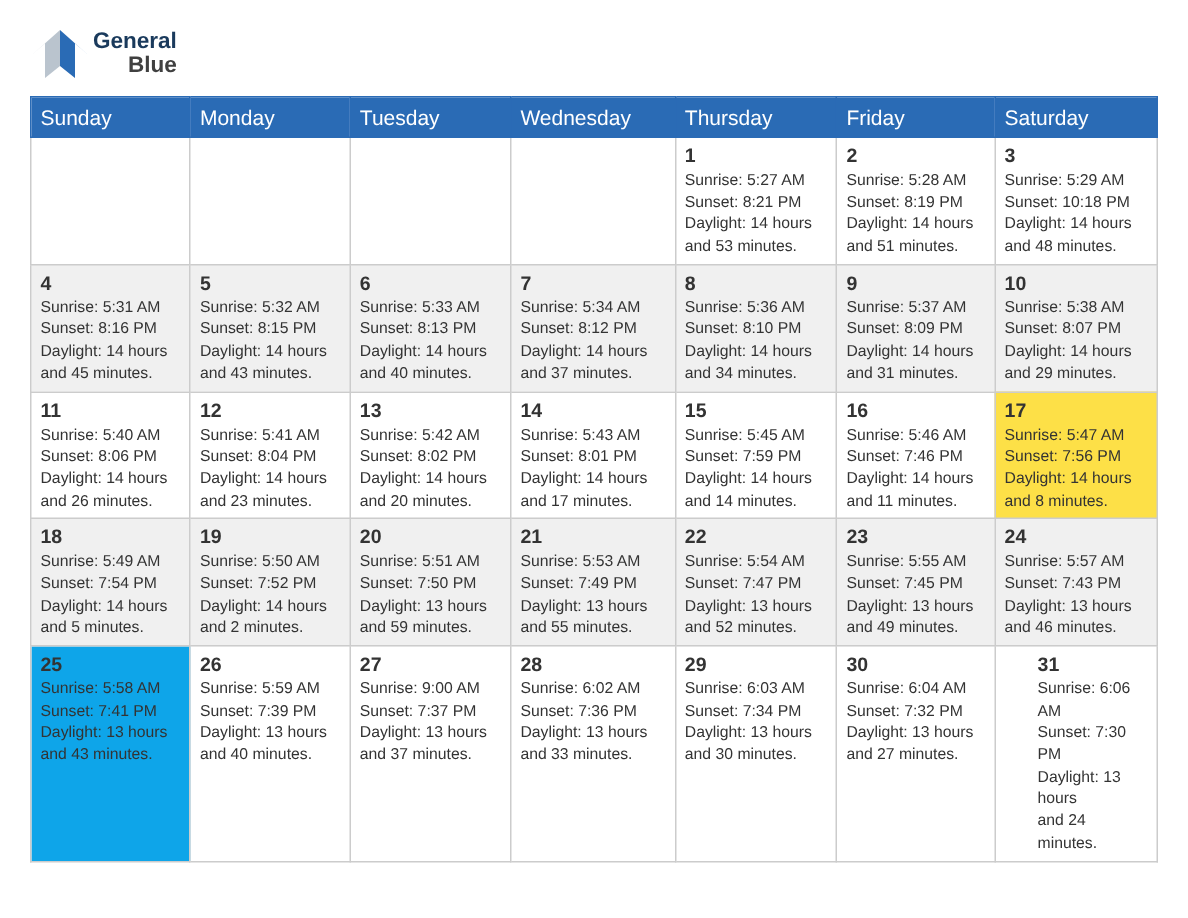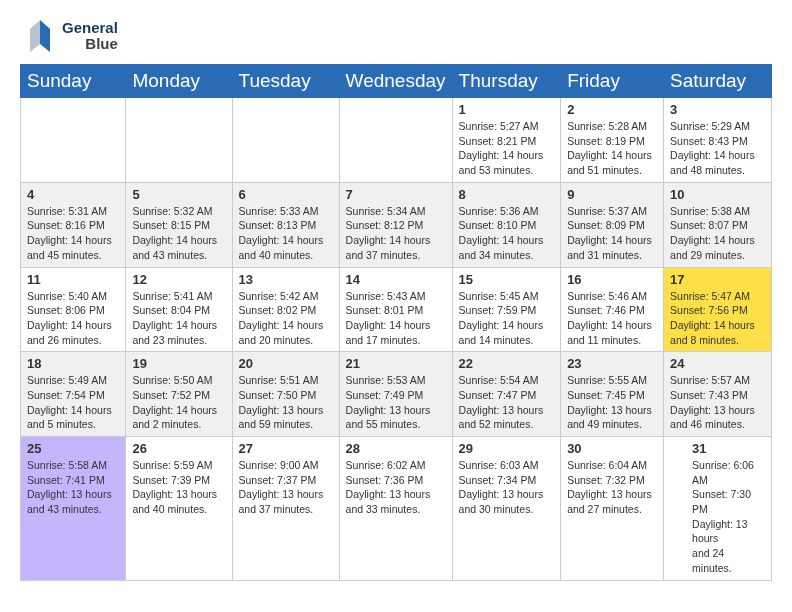--- a/index.html
+++ b/index.html
@@ -41,21 +41,21 @@
     .calendar {
       width: 100%;
       border-collapse: collapse;
       font-size: 11px;
     }
     .calendar th {
       background-color: #2a6bb5;
       color: #fff;
       text-align: left;
       padding: 5px 6px;
-      font-size: 19px;
+      font-size: 14px;
       font-weight: normal;
       border: 1px solid #2a6bb5;
     }
     .calendar td {
       border: 1px solid #ccc;
       vertical-align: top;
       padding: 4px 6px;
       width: 113px;
       min-height: 70px;
       background: #fff;
@@ -130,21 +130,21 @@
           <td style="background: rgb(255, 255, 255);">
             <span class="day-number">1</span>
             <div class="day-info"><span>Sunrise: 5:27 AM</span><br><span>Sunset: 8:21 PM</span><br><span>Daylight: 14 hours</span><br><span>and 53 minutes.</span><br></div>
           </td>
           <td style="background: rgb(255, 255, 255);">
             <span class="day-number">2</span>
             <div class="day-info"><span>Sunrise: 5:28 AM</span><br><span>Sunset: 8:19 PM</span><br><span>Daylight: 14 hours</span><br><span>and 51 minutes.</span><br></div>
           </td>
           <td style="background: rgb(255, 255, 255);">
             <span class="day-number">3</span>
-            <div class="day-info"><span>Sunrise: 5:29 AM</span><br><span>Sunset: 8:43 PM</span><br><span>Daylight: 14 hours</span><br><span>and 48 minutes.</span><br></div>
+            <div class="day-info"><span>Sunrise: 5:29 AM</span><br><span>Sunset: 10:18 PM</span><br><span>Daylight: 14 hours</span><br><span>and 48 minutes.</span><br></div>
           </td>
         </tr>
         <tr class="row-even">
           <td style="background: rgb(240, 240, 240);">
             <span class="day-number">4</span>
             <div class="day-info"><span>Sunrise: 5:31 AM</span><br><span>Sunset: 8:16 PM</span><br><span>Daylight: 14 hours</span><br><span>and 45 minutes.</span><br></div>
           </td>
           <td style="background: rgb(240, 240, 240);">
             <span class="day-number">5</span>
             <div class="day-info"><span>Sunrise: 5:32 AM</span><br><span>Sunset: 8:15 PM</span><br><span>Daylight: 14 hours</span><br><span>and 43 minutes.</span><br></div>
@@ -224,21 +224,21 @@
           <td style="background: rgb(240, 240, 240);">
             <span class="day-number">23</span>
             <div class="day-info"><span>Sunrise: 5:55 AM</span><br><span>Sunset: 7:45 PM</span><br><span>Daylight: 13 hours</span><br><span>and 49 minutes.</span><br></div>
           </td>
           <td style="background: rgb(240, 240, 240);">
             <span class="day-number">24</span>
             <div class="day-info"><span>Sunrise: 5:57 AM</span><br><span>Sunset: 7:43 PM</span><br><span>Daylight: 13 hours</span><br><span>and 46 minutes.</span><br></div>
           </td>
         </tr>
         <tr class="row-odd">
-          <td style="background: #c4b5fd;">
+          <td style="background: #0ea5e9;">
             <span class="day-number">25</span>
             <div class="day-info"><span>Sunrise: 5:58 AM</span><br><span>Sunset: 7:41 PM</span><br><span>Daylight: 13 hours</span><br><span>and 43 minutes.</span><br></div>
           </td>
           <td style="background: rgb(255, 255, 255);">
             <span class="day-number">26</span>
             <div class="day-info"><span>Sunrise: 5:59 AM</span><br><span>Sunset: 7:39 PM</span><br><span>Daylight: 13 hours</span><br><span>and 40 minutes.</span><br></div>
           </td>
           <td style="background: rgb(255, 255, 255);">
             <span class="day-number">27</span>
             <div class="day-info"><span>Sunrise: 9:00 AM</span><br><span>Sunset: 7:37 PM</span><br><span>Daylight: 13 hours</span><br><span>and 37 minutes.</span><br></div>

